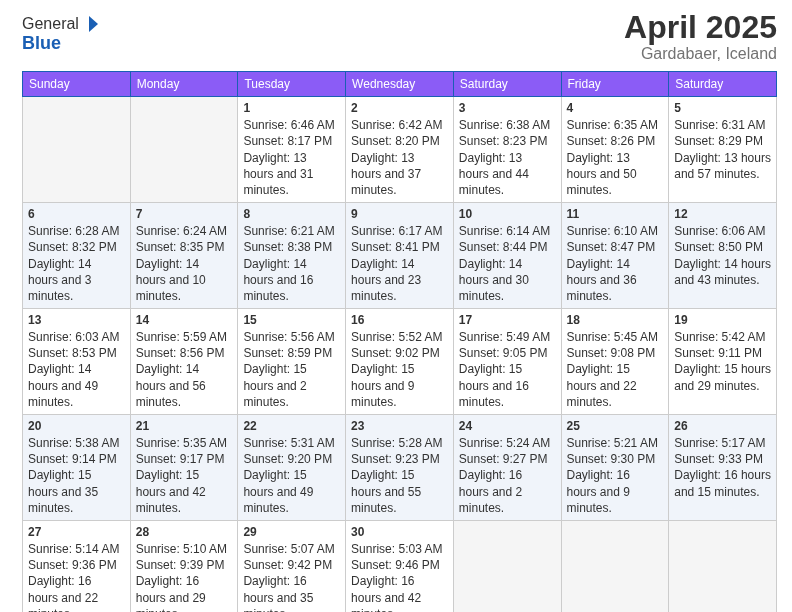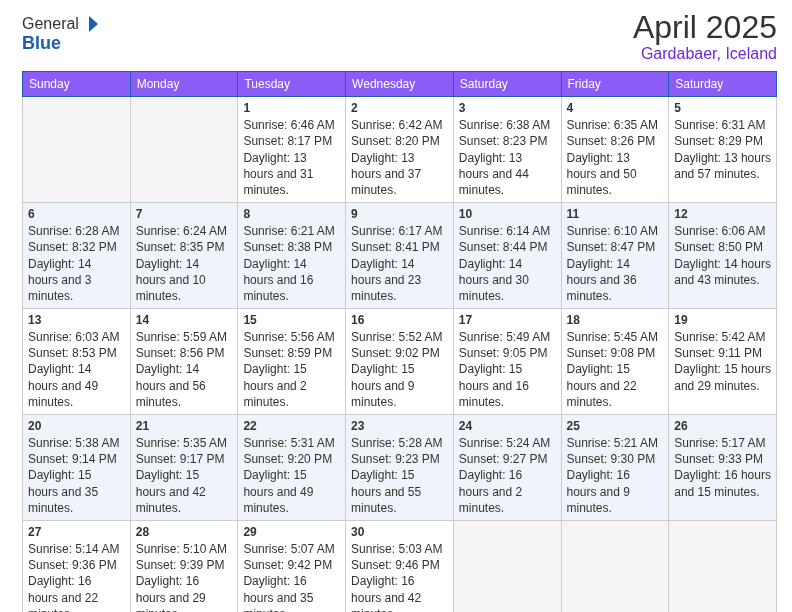--- a/index.html
+++ b/index.html
@@ -26,29 +26,29 @@
       align-items: center;
       margin-top: 5px;
     }
     .logo-general { color: #333; }
     .logo-blue { color: #1a5fb4; }
     .title-block {
       text-align: right;
     }
     .title-block h1 {
       font-size: 32px;
-      font-weight: normal;
+      font-weight: bold;
       color: #333;
       line-height: 1.1;
       margin-left: 44px;
     }
     .title-block h2 {
       font-size: 16px;
       font-weight: normal;
-      color: #6d28d9;
+      color: #737373;
       text-align: right;
     }
     .calendar {
       width: 100%;
       border-collapse: collapse;
       font-size: 11px;
     }
     .calendar th {
       background: #8b5cf6;
       color: #fff;

